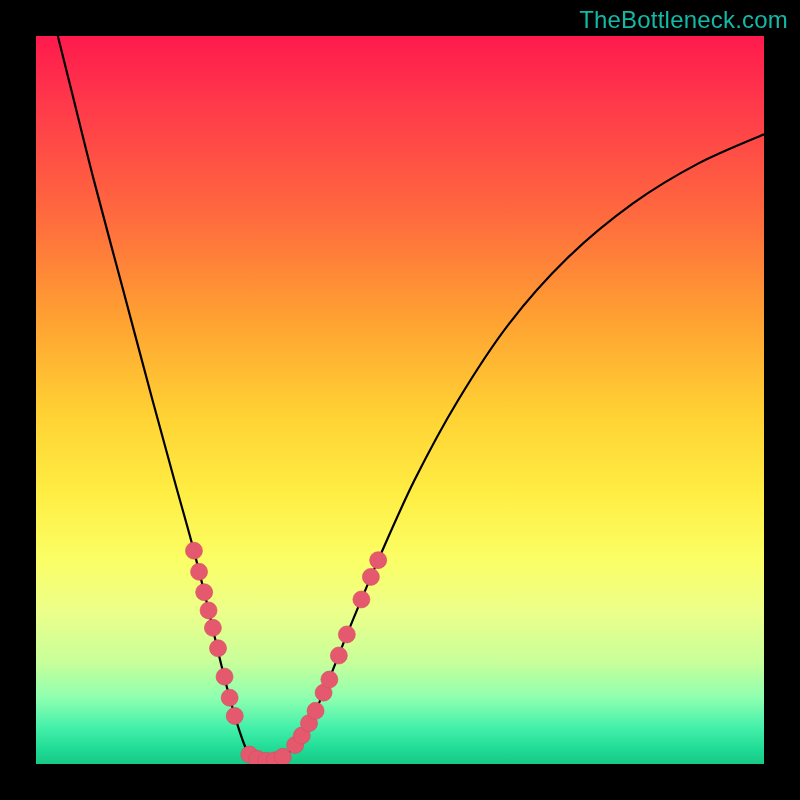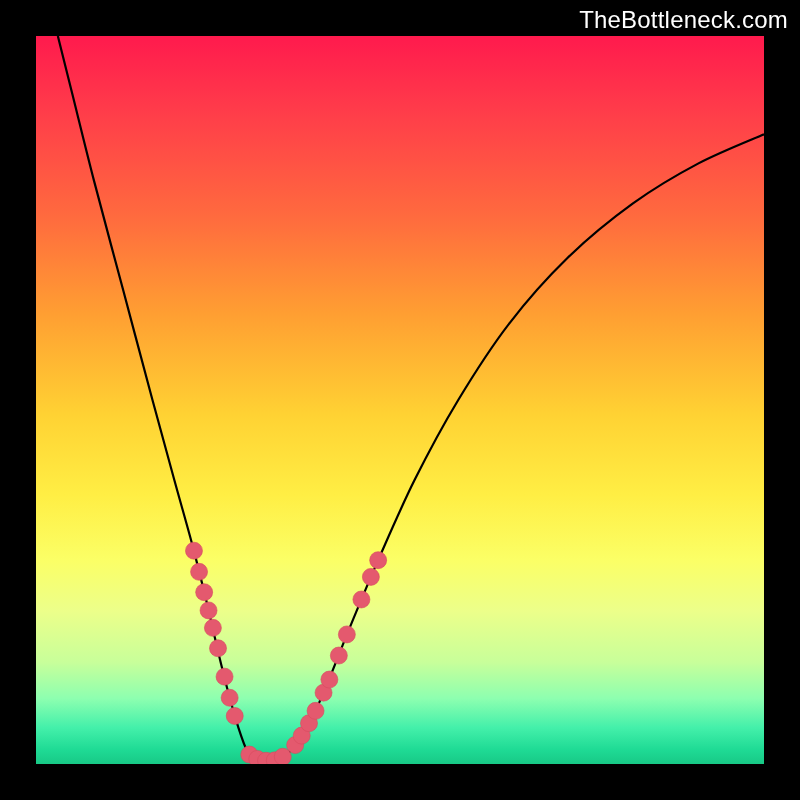--- a/index.html
+++ b/index.html
@@ -39,21 +39,21 @@
       #8dffb0 91%,
       #44f0aa 95%,
       #1fdb95 98%,
       #18c986 100%
     );
   }
   .watermark {
     position: absolute;
     top: 6px;
     right: 12px;
-    color: #ffffff;
+    color: #14b8a6;
     font-size: 24px;
     font-weight: 400;
     letter-spacing: 0.2px;
     user-select: none;
   }
   svg.curve {
     position: absolute;
     top: 0;
     left: 0;
     width: 728px;

